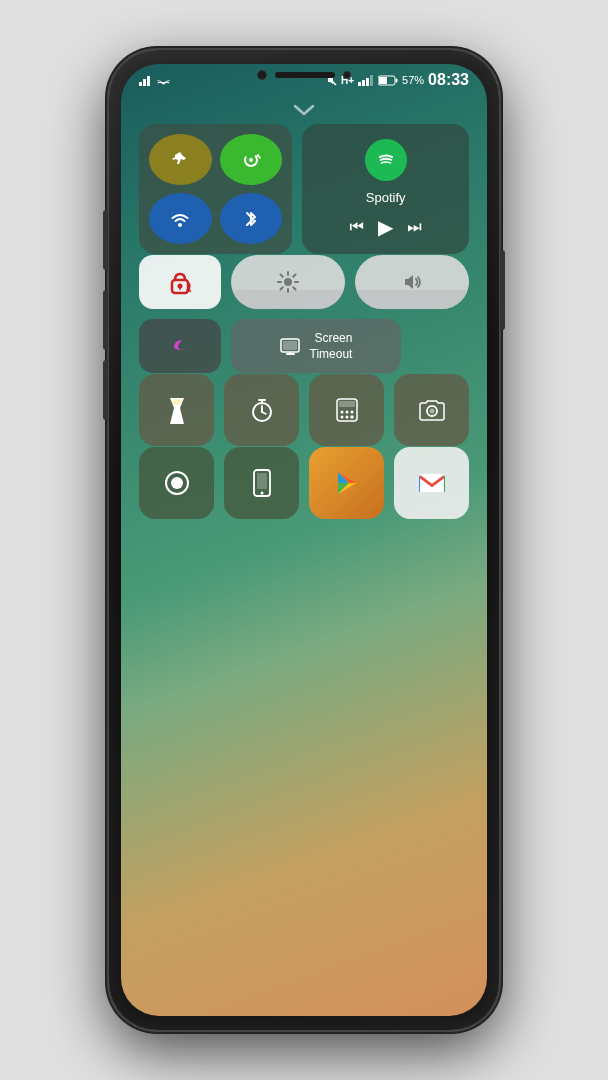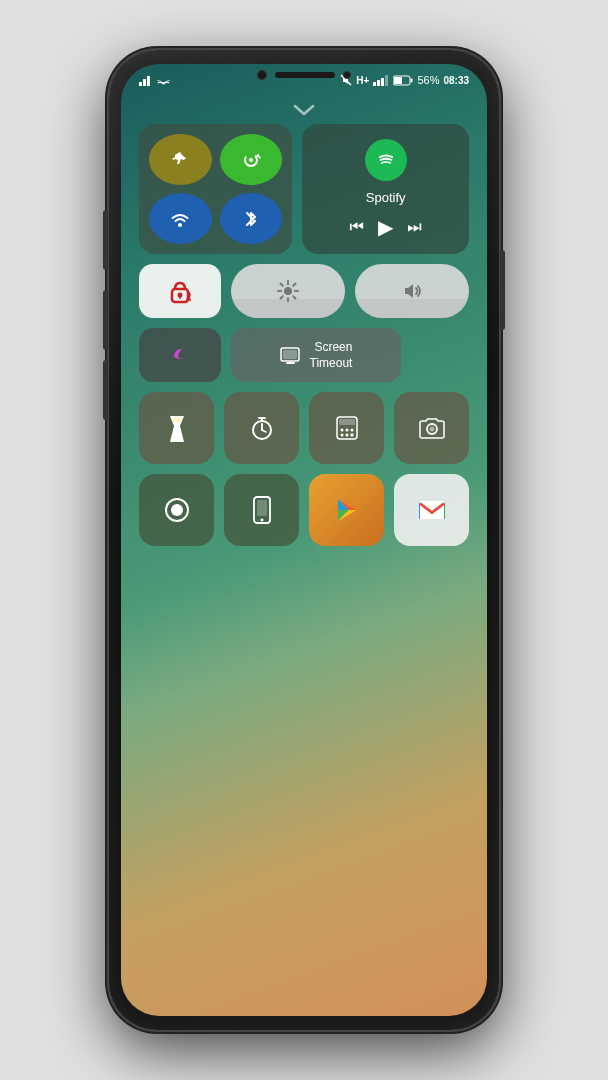--- a/index.html
+++ b/index.html
@@ -137,21 +137,21 @@
 
     
     .control-center {
       position: absolute;
       top: 60px;
       left: 18px;
       right: 18px;
       bottom: 20px;
       display: flex;
       flex-direction: column;
-      gap: 10px;
+      gap: 1px;
     }
 
     
     .row-top {
       display: flex;
       gap: 10px;
       height: 130px;
     }
 
     .toggles-grid {
@@ -400,22 +400,22 @@
           <rect x="4" y="5" width="3" height="6" rx="0.5"></rect>
           <rect x="8" y="3" width="3" height="8" rx="0.5"></rect>
           <rect x="12" y="0" width="3" height="11" rx="0.5" opacity="0.4"></rect>
         </svg>
 
         <svg width="20" height="11" viewBox="0 0 20 11" fill="none">
           <rect x="0" y="1" width="17" height="9" rx="2" stroke="white" stroke-width="1"></rect>
           <rect x="1" y="2" width="8" height="7" rx="1" fill="white"></rect>
           <rect x="17.5" y="3.5" width="2" height="4" rx="1" fill="white"></rect>
         </svg>
-        <span style="font-size:11px;color:white;font-weight:500;">56%</span>
-        <span style="font-size:10px;color:white;font-weight:600;">08:33</span>
+        <span style="font-size:11px;color:white;font-weight:500;">57%</span>
+        <span style="font-size:16px;color:white;font-weight:600;">08:33</span>
       </div>
     </div>
 
     <div class="chevron-down">
       <svg width="26" height="16" viewBox="0 0 26 16" fill="none">
         <polyline points="4,4 13,12 22,4" stroke="rgba(255,255,255,0.6)" stroke-width="2.5" stroke-linecap="round" stroke-linejoin="round" fill="none"></polyline>
       </svg>
     </div>
 
     <div class="control-center">

